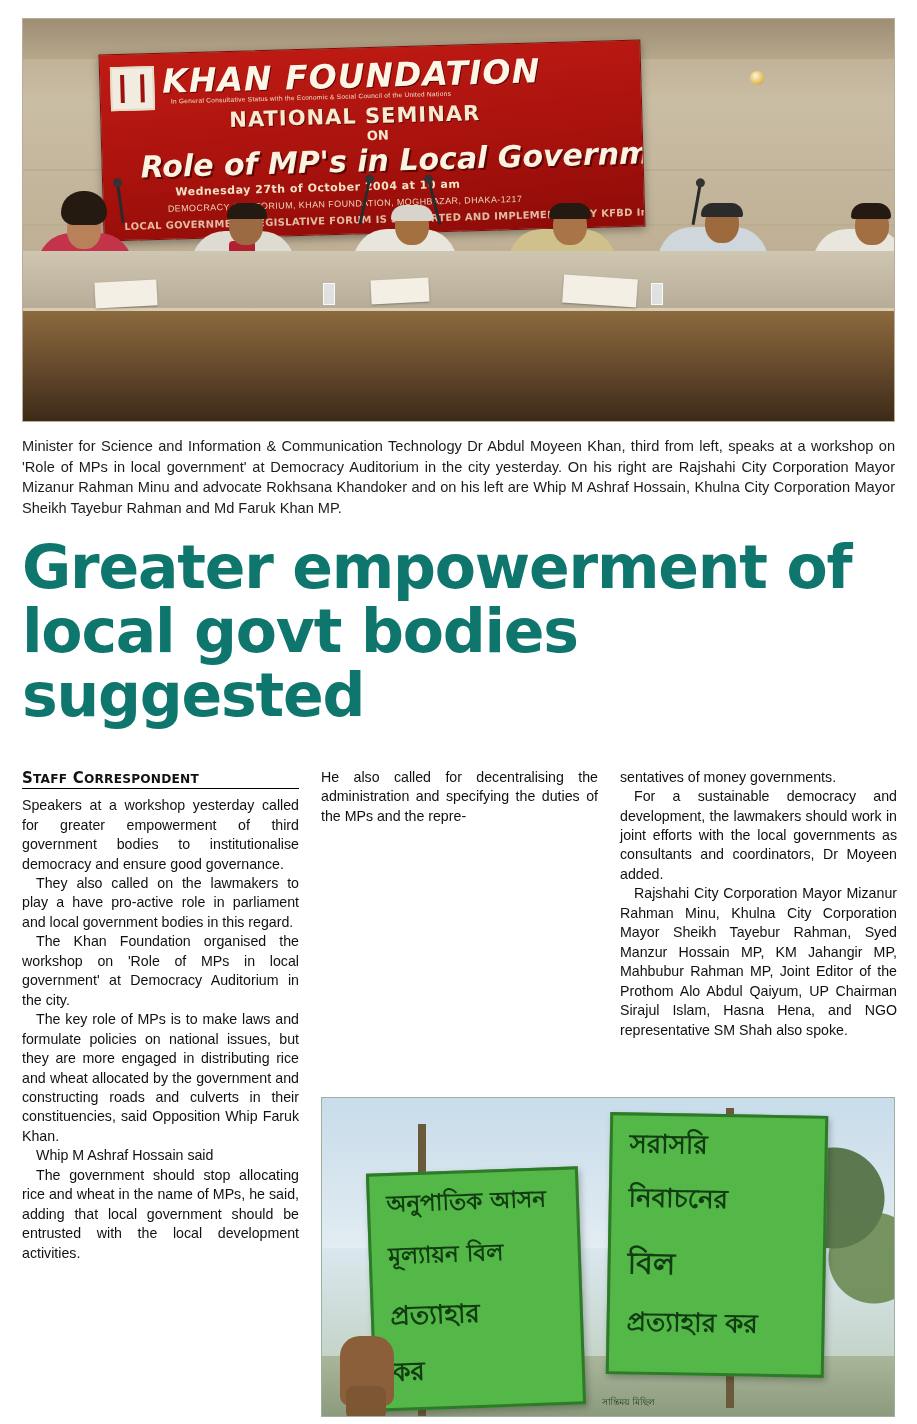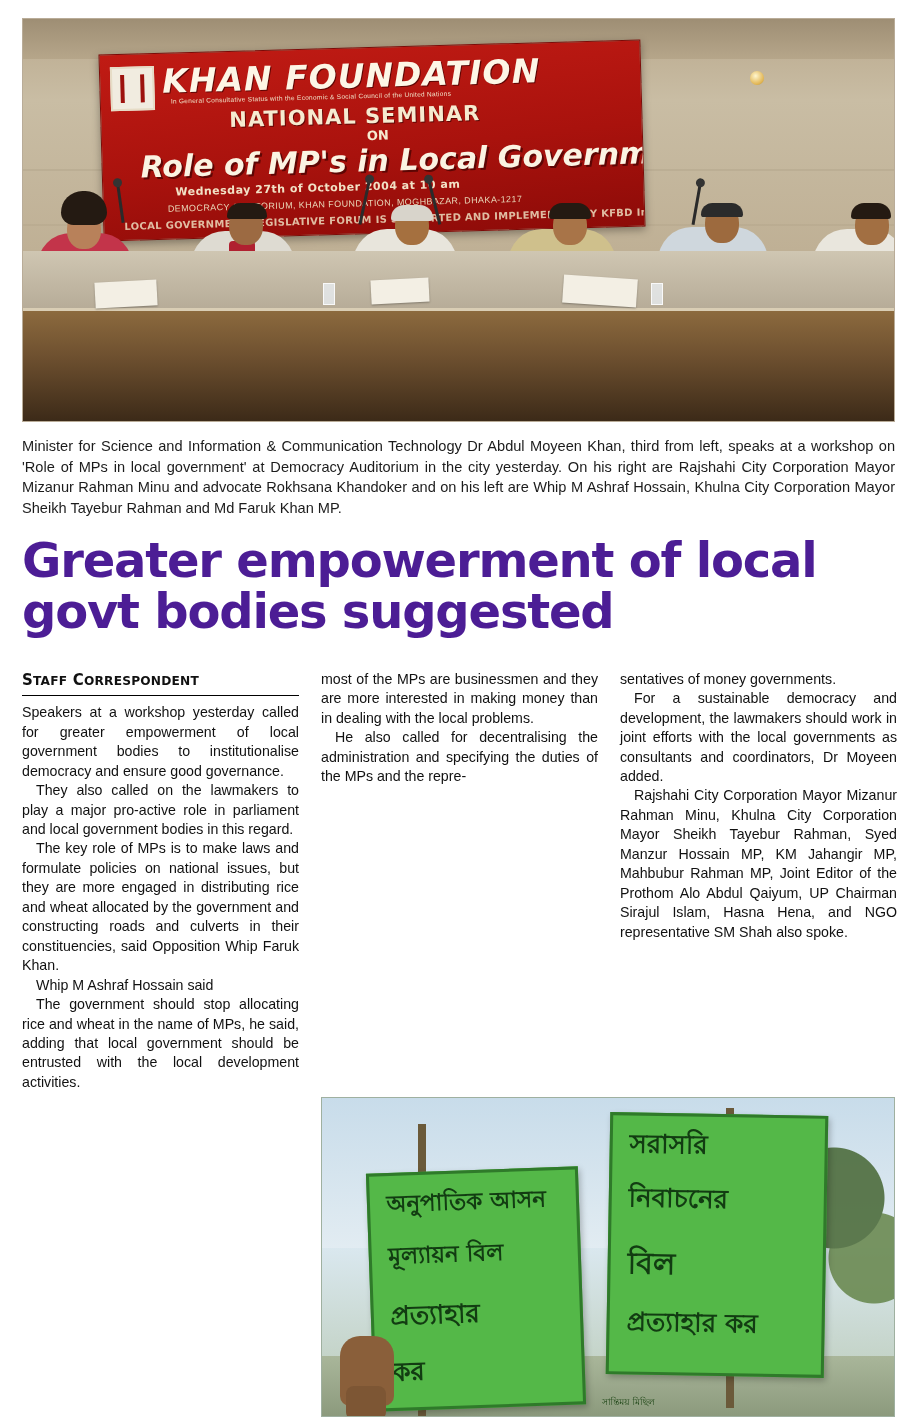--- a/index.html
+++ b/index.html
@@ -226,24 +226,24 @@
     color: #1c1c1c;
     text-align: justify;
     width: 873px;
   }
 
   
   .headline {
     margin-top: 16px;
     font-family: "DejaVu Sans", sans-serif;
     font-weight: bold;
-    font-size: 48px;
+    font-size: 60px;
     line-height: 1.07;
     letter-spacing: -1.2px;
-    color: #4c1d95;
+    color: #0f766e;
     width: 880px;
   }
 
   
   .cols {
     margin-top: 18px;
     display: flex;
     width: 875px;
     gap: 22px;
   }
@@ -252,21 +252,20 @@
     font-size: 14.2px;
     line-height: 1.37;
     text-align: justify;
     color: #111;
   }
   .byline {
     font-family: "DejaVu Sans", sans-serif;
     font-weight: bold;
     font-size: 15px;
     letter-spacing: .2px;
-    padding-bottom: 5px;
     border-bottom: 1px solid #000;
     margin-bottom: 7px;
   }
   .byline .sc { font-size: 12.2px; }
   .col p { margin: 0; }
   .col p + p { text-indent: 14px; }
 
   .rule-under {
     margin-top: 10px;
     border-top: 1px solid #000;
@@ -412,29 +411,29 @@
     <div class="glass" style="left:628px; bottom:116px;"></div>
   </div>
 
   <div class="caption">Minister for Science and Information &amp; Communication Technology Dr Abdul Moyeen Khan, third from left, speaks at a workshop on 'Role of MPs in local government' at Democracy Auditorium in the city yesterday. On his right are Rajshahi City Corporation Mayor Mizanur Rahman Minu and advocate Rokhsana Khandoker and on his left are  Whip M Ashraf Hossain, Khulna City Corporation Mayor Sheikh Tayebur Rahman and Md Faruk Khan MP.</div>
 
   <h1 class="headline">Greater empowerment of local govt bodies suggested</h1>
 
   <div class="cols">
     <div class="col">
       <div class="byline"><span>S</span><span class="sc">TAFF</span> <span>C</span><span class="sc">ORRESPONDENT</span></div>
-      <p>Speakers at a workshop yesterday called for greater empowerment of local government bodies to institutionalise democracy and ensure good governance.</p>
-      <p>They also called on the lawmakers to play a major pro-active role in parliament and local government bodies in this regard.</p>
+      <p>Speakers at a workshop yesterday called for greater empowerment of third government bodies to institutionalise democracy and ensure good governance.</p>
+      <p>They also called on the lawmakers to play a have pro-active role in parliament and local government bodies in this regard.</p>
+      <p>The Khan Foundation organised the workshop on 'Role of MPs in local government' at Democracy Auditorium in the city.</p>
       <p>The key role of MPs is to make laws and formulate policies on national issues, but they are more engaged in distributing rice and wheat allocated by the government and constructing roads and culverts in their constituencies, said Opposition Whip Faruk Khan.</p>
       <p>Whip M Ashraf Hossain said</p>
       <p>The government should stop allocating rice and wheat in the name of MPs, he said, adding that local government should be entrusted with the local development activities.</p>
     </div>
 
     <div class="col">
-      <p>most of the MPs are businessmen and they are more interested in making money than in dealing with the local problems.</p>
       <p>He also called for decentralising the administration and specifying the duties of the MPs and the repre-</p>
     </div>
 
     <div class="col">
       <p>sentatives of money governments.</p>
       <p>For a sustainable democracy and development, the lawmakers should work in joint efforts with the local governments as consultants and coordinators, Dr Moyeen added.</p>
       <p>Rajshahi City Corporation Mayor Mizanur Rahman Minu, Khulna City Corporation Mayor Sheikh Tayebur Rahman, Syed Manzur Hossain MP, KM Jahangir MP, Mahbubur Rahman MP, Joint Editor of the Prothom Alo Abdul Qaiyum, UP Chairman Sirajul Islam, Hasna Hena, and NGO representative SM Shah also spoke.</p>
     </div>
   </div>
 

